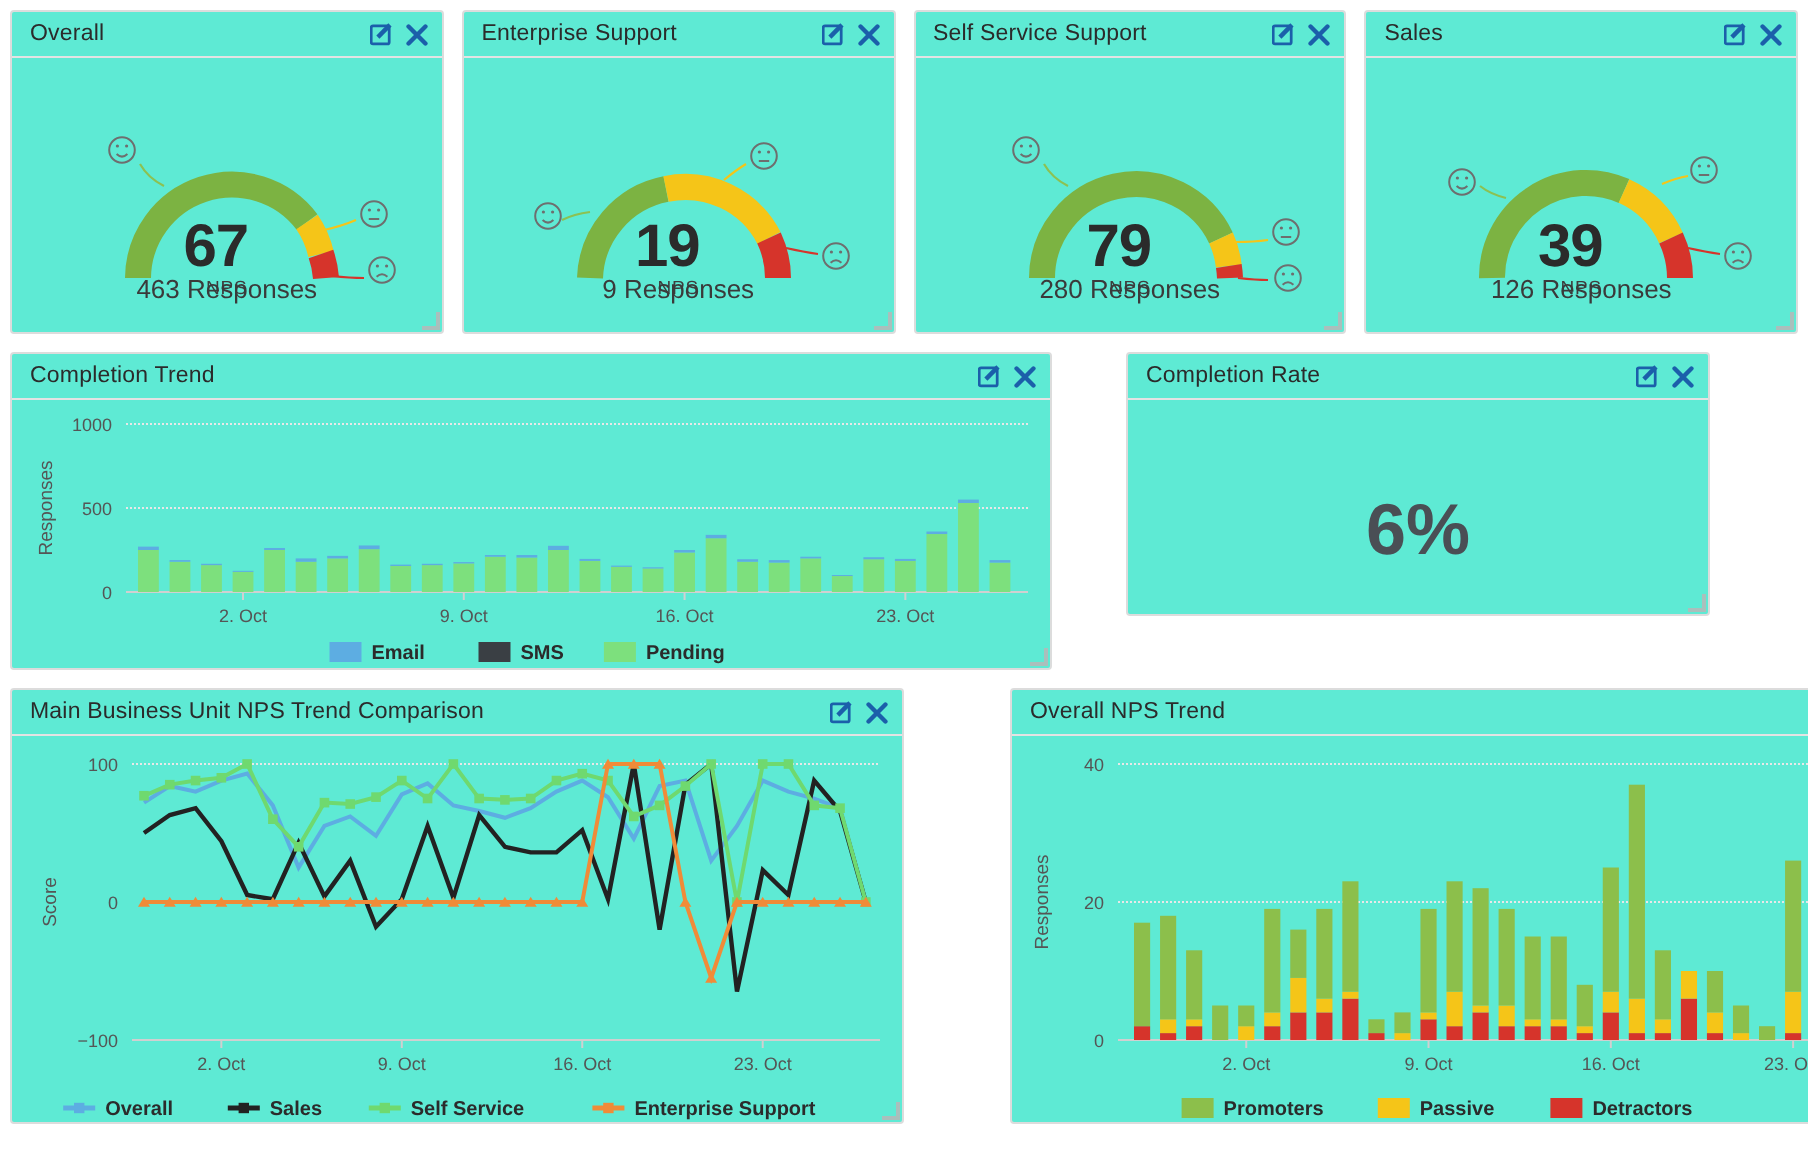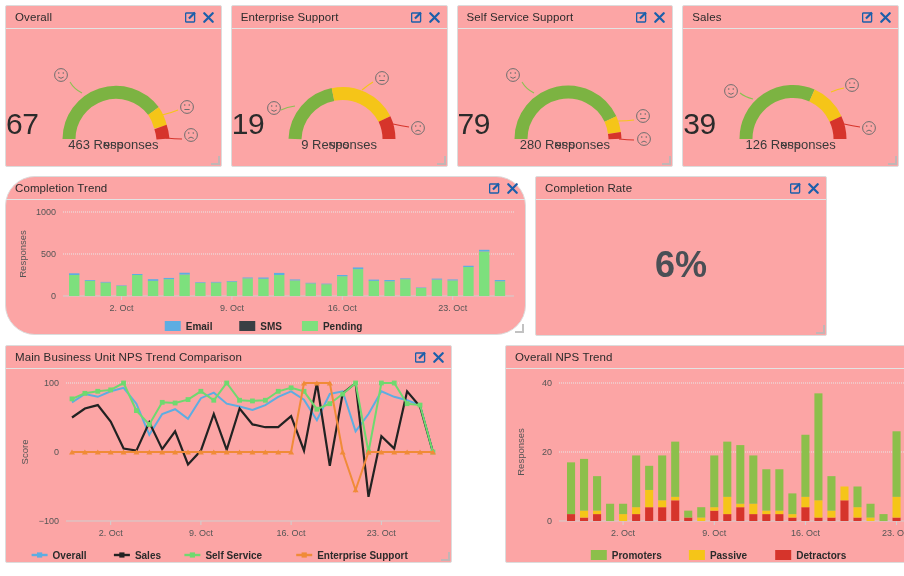--- a/index.html
+++ b/index.html
@@ -8,21 +8,21 @@
     background: #ffffff;
     font-family: "Liberation Sans", sans-serif;
     overflow: hidden;
   }
   body { padding: 5px 5px 6px 5px; }
 
   .dash { display: flex; flex-direction: column; gap: 9px; width: 894px; }
   .row { display: flex; gap: 9px; }
 
   .card {
-    background: #fca5a5;
+    background: #5eead4;
     border: 1px solid #dcdcdc;
     border-radius: 2px;
     position: relative;
     display: flex;
     flex-direction: column;
   }
   .card-head {
     height: 23px;
     min-height: 23px;
     border-bottom: 1px solid #e3e3e3;
@@ -47,36 +47,36 @@
     border-bottom: 2px solid #b8b8b8;
     opacity: .85;
   }
 
   
   .gauge-card { width: 219px; height: 162px; }
   .gauge-wrap { position: relative; width: 100%; height: 100%; }
   .gauge-svg { position: absolute; left: 0; top: 2px; }
   .gauge-val {
     position: absolute; left: 0; right: 11px; top: 78px;
-    text-align: left;
-    font-size: 30px; color: #2b2b2b; font-weight: 400;
+    text-align: center;
+    font-size: 30px; color: #2b2b2b; font-weight: 700;
     letter-spacing: -.5px;
   }
   .gauge-nps {
     position: absolute; left: 0; right: 0; top: 110px;
     text-align: center; font-size: 9.5px; color: #3d3d3d; letter-spacing: .4px;
   }
   .gauge-resp {
     position: absolute; left: 0; right: 0; bottom: 14px;
     text-align: center; font-size: 13px; color: #3a3a3a;
   }
 
   
-  .completion-trend { width: 521px; height: 159px; border-radius: 30px; }
-  .completion-rate { width: 292px; height: 160px; }
+  .completion-trend { width: 521px; height: 159px; }
+  .completion-rate { width: 292px; height: 132px; margin-left: 28px; }
   .big-pct {
     position: absolute; left: 0; right: 0; top: 44px;
     text-align: center; font-size: 36px; color: #4a4f55; font-weight: 700;
   }
 
   
   .nps-compare { width: 447px; height: 218px; justify-content: flex-end; }
   .nps-trend { width: 438px; height: 218px; margin-left: 44px; }
 
   svg { display: block; }

